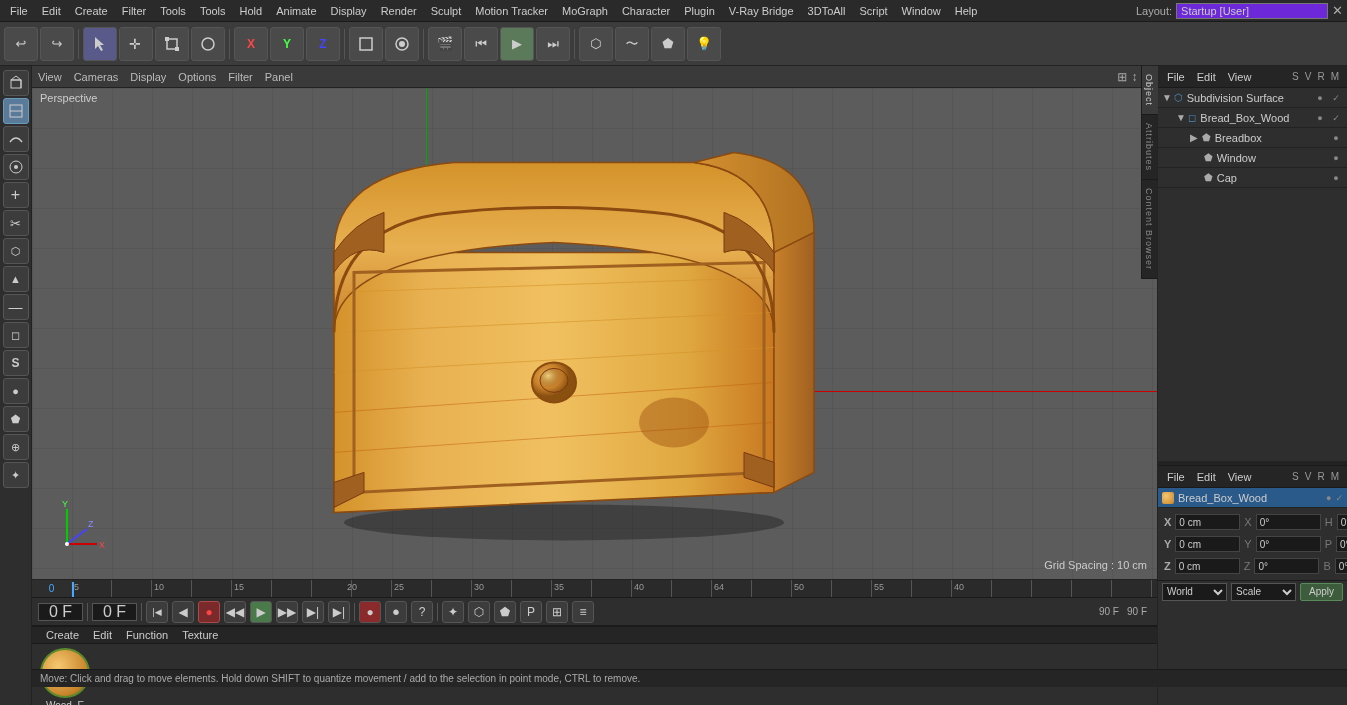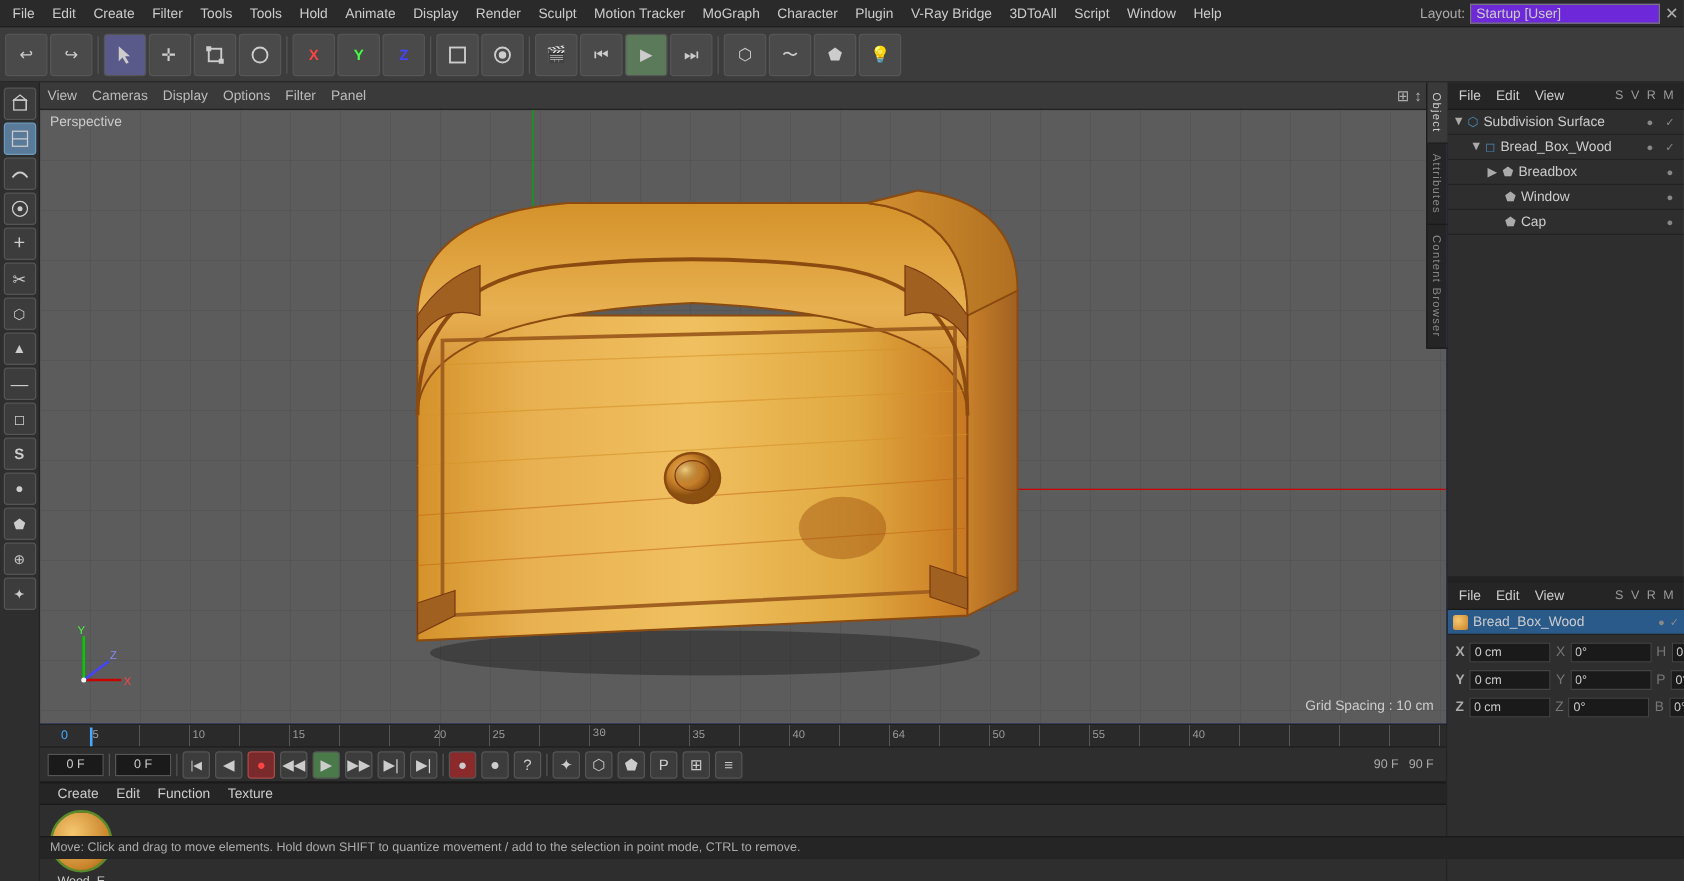--- a/index.html
+++ b/index.html
@@ -95,21 +95,21 @@
     #timeline {
       height: 18px; background: #2e2e2e; border-top: 1px solid #222;
       display: flex; align-items: center; padding: 0; overflow: hidden; position: relative;
     }
 
     
     #playback-row {
       height: 28px; background: #2e2e2e; border-top: 1px solid #1a1a1a;
       display: flex; align-items: center; padding: 0 6px; gap: 4px;
     }
-    .time-input { width: 45px; height: 18px; background: #1a1a1a; border: 1px solid #555; color: #ccc; font-size: 10px; text-align: center; }
+    .time-input { width: 45px; height: 18px; background: #1a1a1a; border: 1px solid #555; color: #ccc; font-size: 16px; text-align: center; }
     .play-btn { width: 22px; height: 22px; background: #3c3c3c; border: 1px solid #555; border-radius: 3px; display: flex; align-items: center; justify-content: center; color: #ccc; cursor: pointer; font-size: 12px; }
     .record-btn { background: #7a2a2a; border-color: #aa4a4a; }
     .record-dot { color: #f44; }
 
     
     #mat-bar {
       height: 80px; background: #2e2e2e; border-top: 2px solid #1a1a1a;
       display: flex; flex-direction: column;
     }
     #mat-bar-header {
@@ -443,21 +443,21 @@
           <span style="color:#4af; font-size:10px;">0</span>
         </div>
         <div style="position:absolute; left:40px; right:0; top:0; bottom:0;">
 
           <div style="width:100%; height:100%; background: repeating-linear-gradient(90deg, transparent 0px, transparent 39px, #555 39px, #555 40px); position:relative;">
             <div style="position:absolute; top:2px; left:2px; color:#999; font-size:9px;">5</div>
             <div style="position:absolute; top:2px; left:82px; color:#999; font-size:9px;">10</div>
             <div style="position:absolute; top:2px; left:162px; color:#999; font-size:9px;">15</div>
             <div style="position:absolute; top:2px; left:242px; color:#999; font-size:9px;margin-left:33px;">20</div>
             <div style="position:absolute; top:2px; left:322px; color:#999; font-size:9px;">25</div>
-            <div style="position:absolute; top:2px; left:402px; color:#999; font-size:9px;font-family:Liberation Mono, monospace;">30</div>
+            <div style="position:absolute; top:2px; left:402px; color:#999; font-size:9px;">30</div>
             <div style="position:absolute; top:2px; left:482px; color:#999; font-size:9px;">35</div>
             <div style="position:absolute; top:2px; left:562px; color:#999; font-size:9px;">40</div>
             <div style="position:absolute; top:2px; left:642px; color:#999; font-size:9px;">64</div>
             <div style="position:absolute; top:2px; left:722px; color:#999; font-size:9px;">50</div>
             <div style="position:absolute; top:2px; left:802px; color:#999; font-size:9px;">55</div>
             <div style="position:absolute; top:2px; left:882px; color:#999; font-size:9px;">40</div>
             <div style="position:absolute; top:2px; left:0; width:2px; height:18px; background:#4af;"></div>
           </div>
         </div>
       </div>
@@ -625,20 +625,33 @@
           <div class="coord-row">
             <span class="coord-label">Z</span>
             <input class="attr-input-sm" type="text" value="0 cm" style="">
             <span class="coord-sep">Z</span>
             <input class="attr-input-sm" type="text" value="0°" style="">
             <span class="coord-sep">B</span>
             <input class="attr-input-sm" type="text" value="0°" style="">
           </div>
         </div>
 
+        <div id="mode-row">
+          <select class="mode-select">
+            <option>World</option>
+            <option>Local</option>
+            <option>Object</option>
+          </select>
+          <select class="mode-select">
+            <option>Scale</option>
+            <option>Move</option>
+            <option>Rotate</option>
+          </select>
+          <button class="apply-btn">Apply</button>
+        </div>
       </div>
     </div>
   </div>
 
 </div>
 
 <div class="bottom-status">
   <span>Move: Click and drag to move elements. Hold down SHIFT to quantize movement / add to the selection in point mode, CTRL to remove.</span>
 </div>
 

